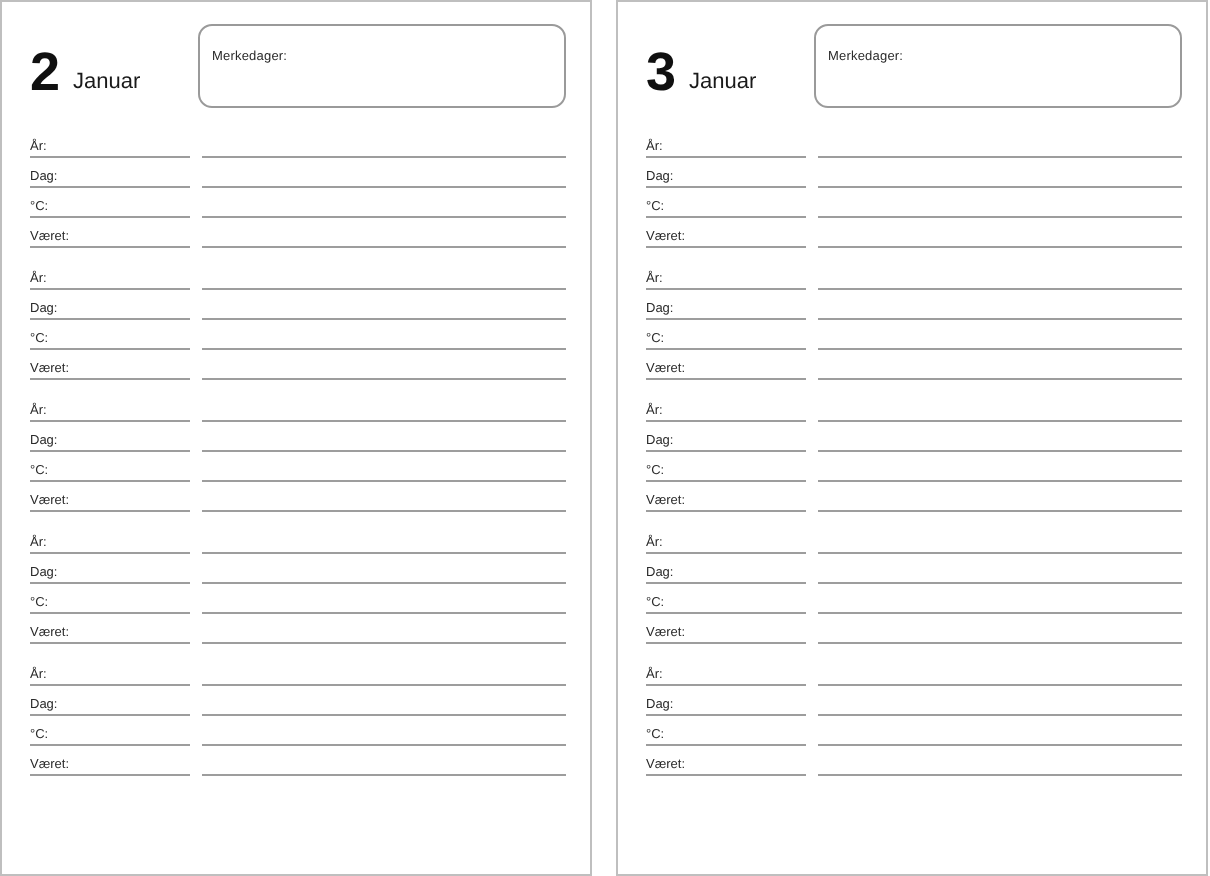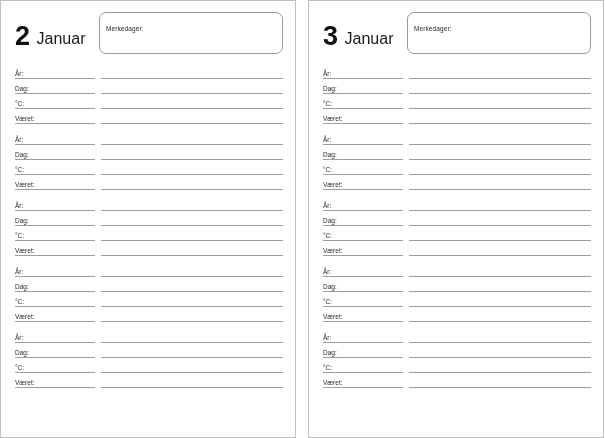--- a/index.html
+++ b/index.html
@@ -60,21 +60,21 @@
     flex: 0 0 84px;
   }
   .day-number {
     font-size: 27px;
     font-weight: bold;
     line-height: 1;
     color: #101010;
     letter-spacing: -0.5px;
   }
   .month-name {
-    font-size: 16px;
+    font-size: 11px;
     color: #1a1a1a;
     margin-left: 7px;
     line-height: 1;
     position: relative;
     top: -1px;
   }
   .notes-box {
     flex: 1 1 auto;
     height: 42px;
     border: 1px solid #9a9a9a;

